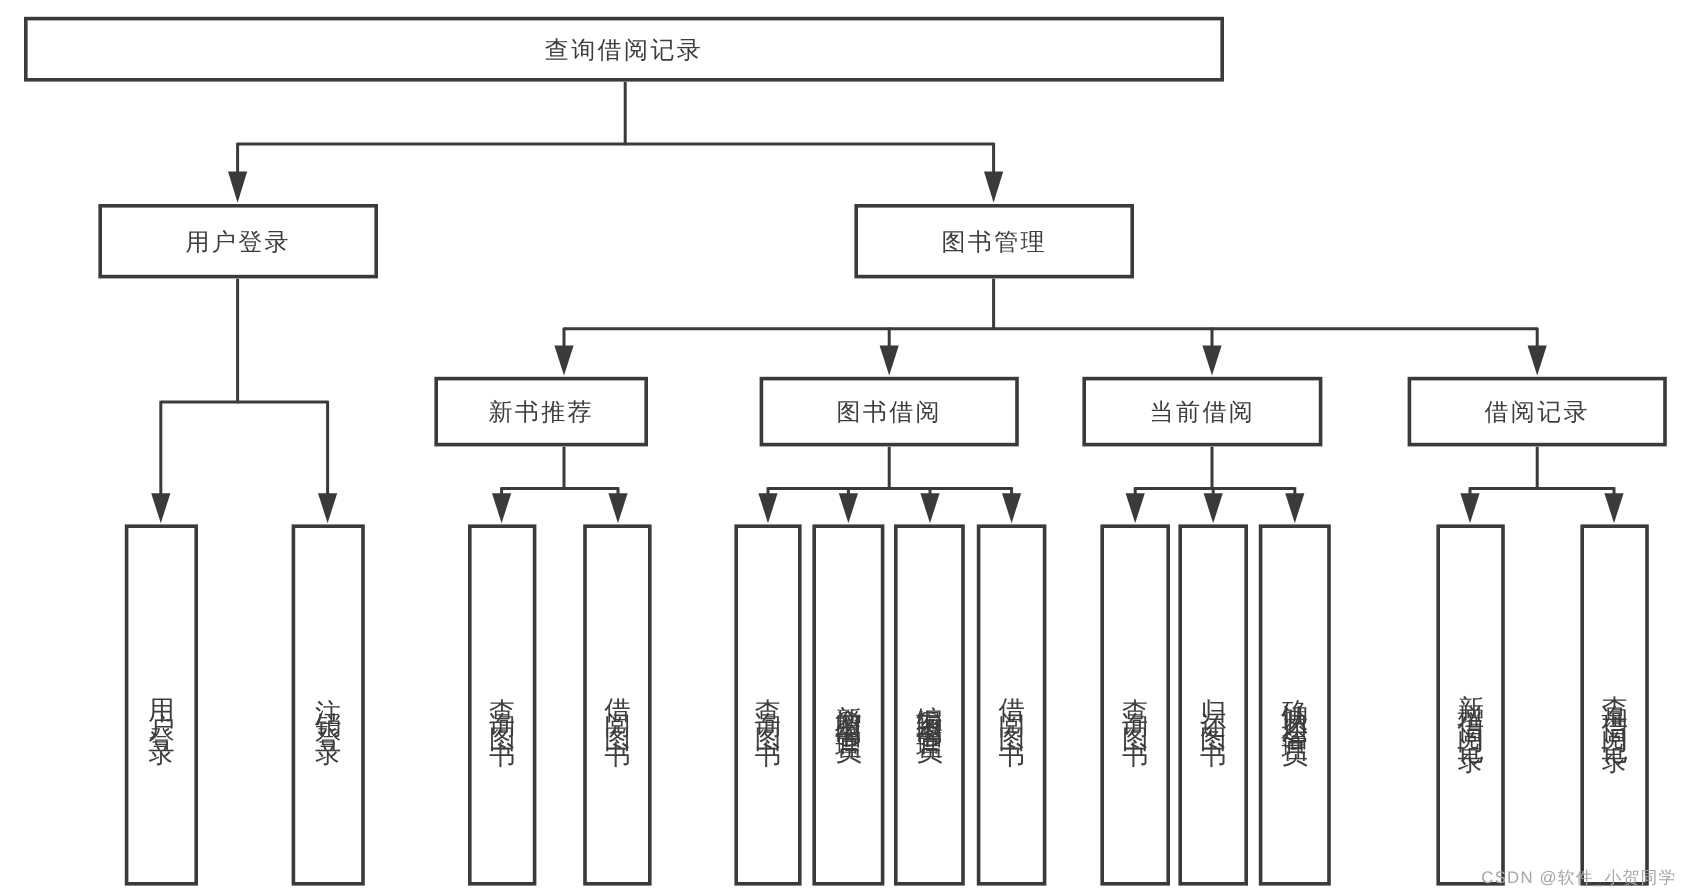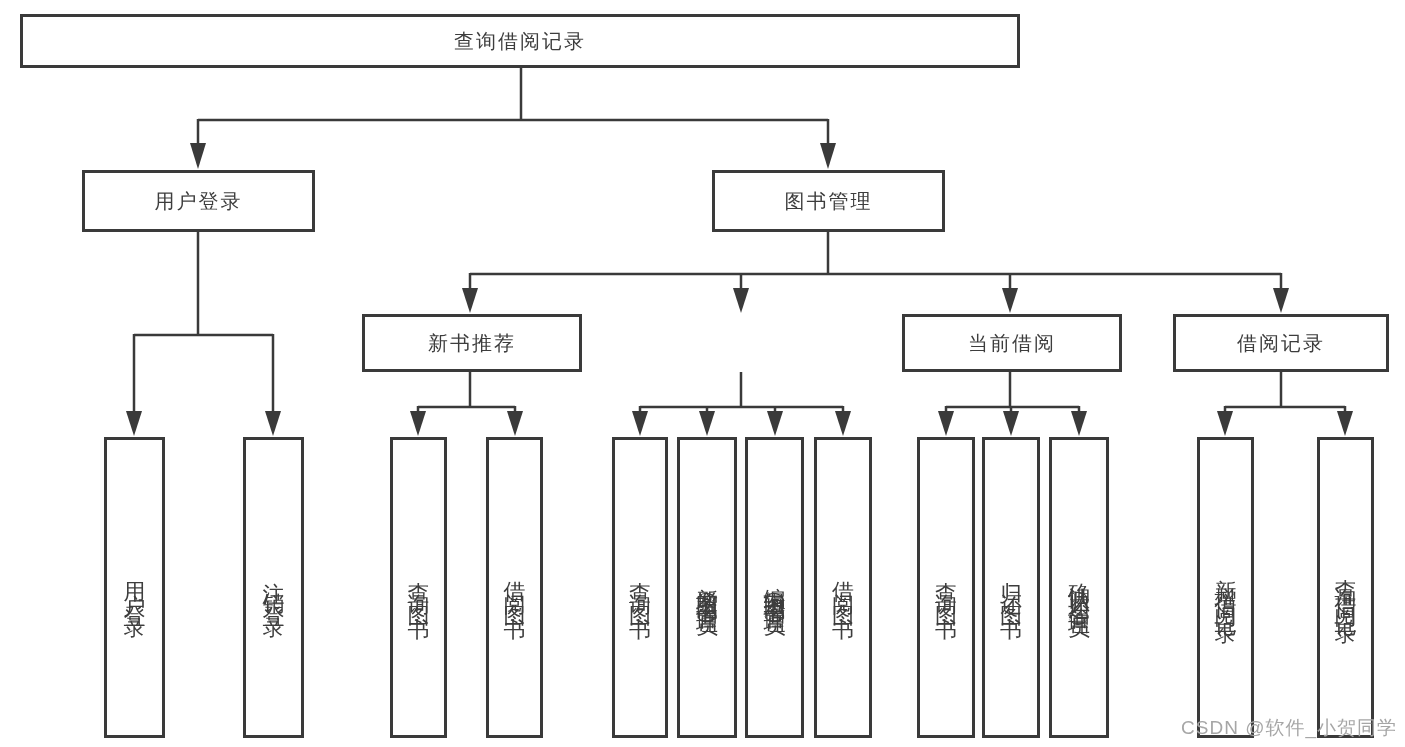--- a/index.html
+++ b/index.html
@@ -17,21 +17,21 @@
   .vlabel{
     writing-mode:vertical-rl;text-orientation:mixed;
     font-size:22px;line-height:1;white-space:nowrap;
   }
   .len4{letter-spacing:12px;}
   .len6{letter-spacing:9px;}
   .len9{letter-spacing:5px;}
   .len10{letter-spacing:4px;}
   .watermark{
     position:absolute;right:8px;bottom:6px;z-index:5;
-    font-size:19px;color:#a6a6a6;letter-spacing:1px;white-space:nowrap;
+    font-size:14px;color:#a6a6a6;letter-spacing:1px;white-space:nowrap;
   }
 </style>
 </head>
 <body>
 
 <div id="canvas">
 
   <svg id="wires" viewBox="0 0 1405 747" xmlns="http://www.w3.org/2000/svg">
     <g stroke="#3a3a3a" stroke-width="2.5" fill="none">
 
@@ -105,24 +105,27 @@
     <span class="hlabel">查询借阅记录</span>
   </div>
 
   <div class="node" style="left:82px;top:170px;width:233px;height:62px;">
     <span class="hlabel">用户登录</span>
   </div>
   <div class="node" style="left:712px;top:170px;width:233px;height:62px;align-items:center;">
     <span class="hlabel">图书管理</span>
   </div>
 
-  <div class="node" style="left:362px;top:314px;width:220px;height:58px;">
+  <div class="node" style="left:362px;top:314px;width:178px;height:58px;">
     <span class="hlabel">新书推荐</span>
   </div>
-  <div class="node" style="left:902px;top:314px;width:220px;height:58px;">
+  <div class="node" style="left:633px;top:314px;width:216px;height:58px;">
+    <span class="hlabel">图书借阅</span>
+  </div>
+  <div class="node" style="left:902px;top:314px;width:200px;height:58px;">
     <span class="hlabel">当前借阅</span>
   </div>
   <div class="node" style="left:1173px;top:314px;width:216px;height:58px;">
     <span class="hlabel">借阅记录</span>
   </div>
 
   <div class="node leaf" style="left:104px;width:61px;">
     <span class="vlabel len4">用户登录</span>
   </div>
   <div class="node leaf" style="left:243px;width:61px;">

